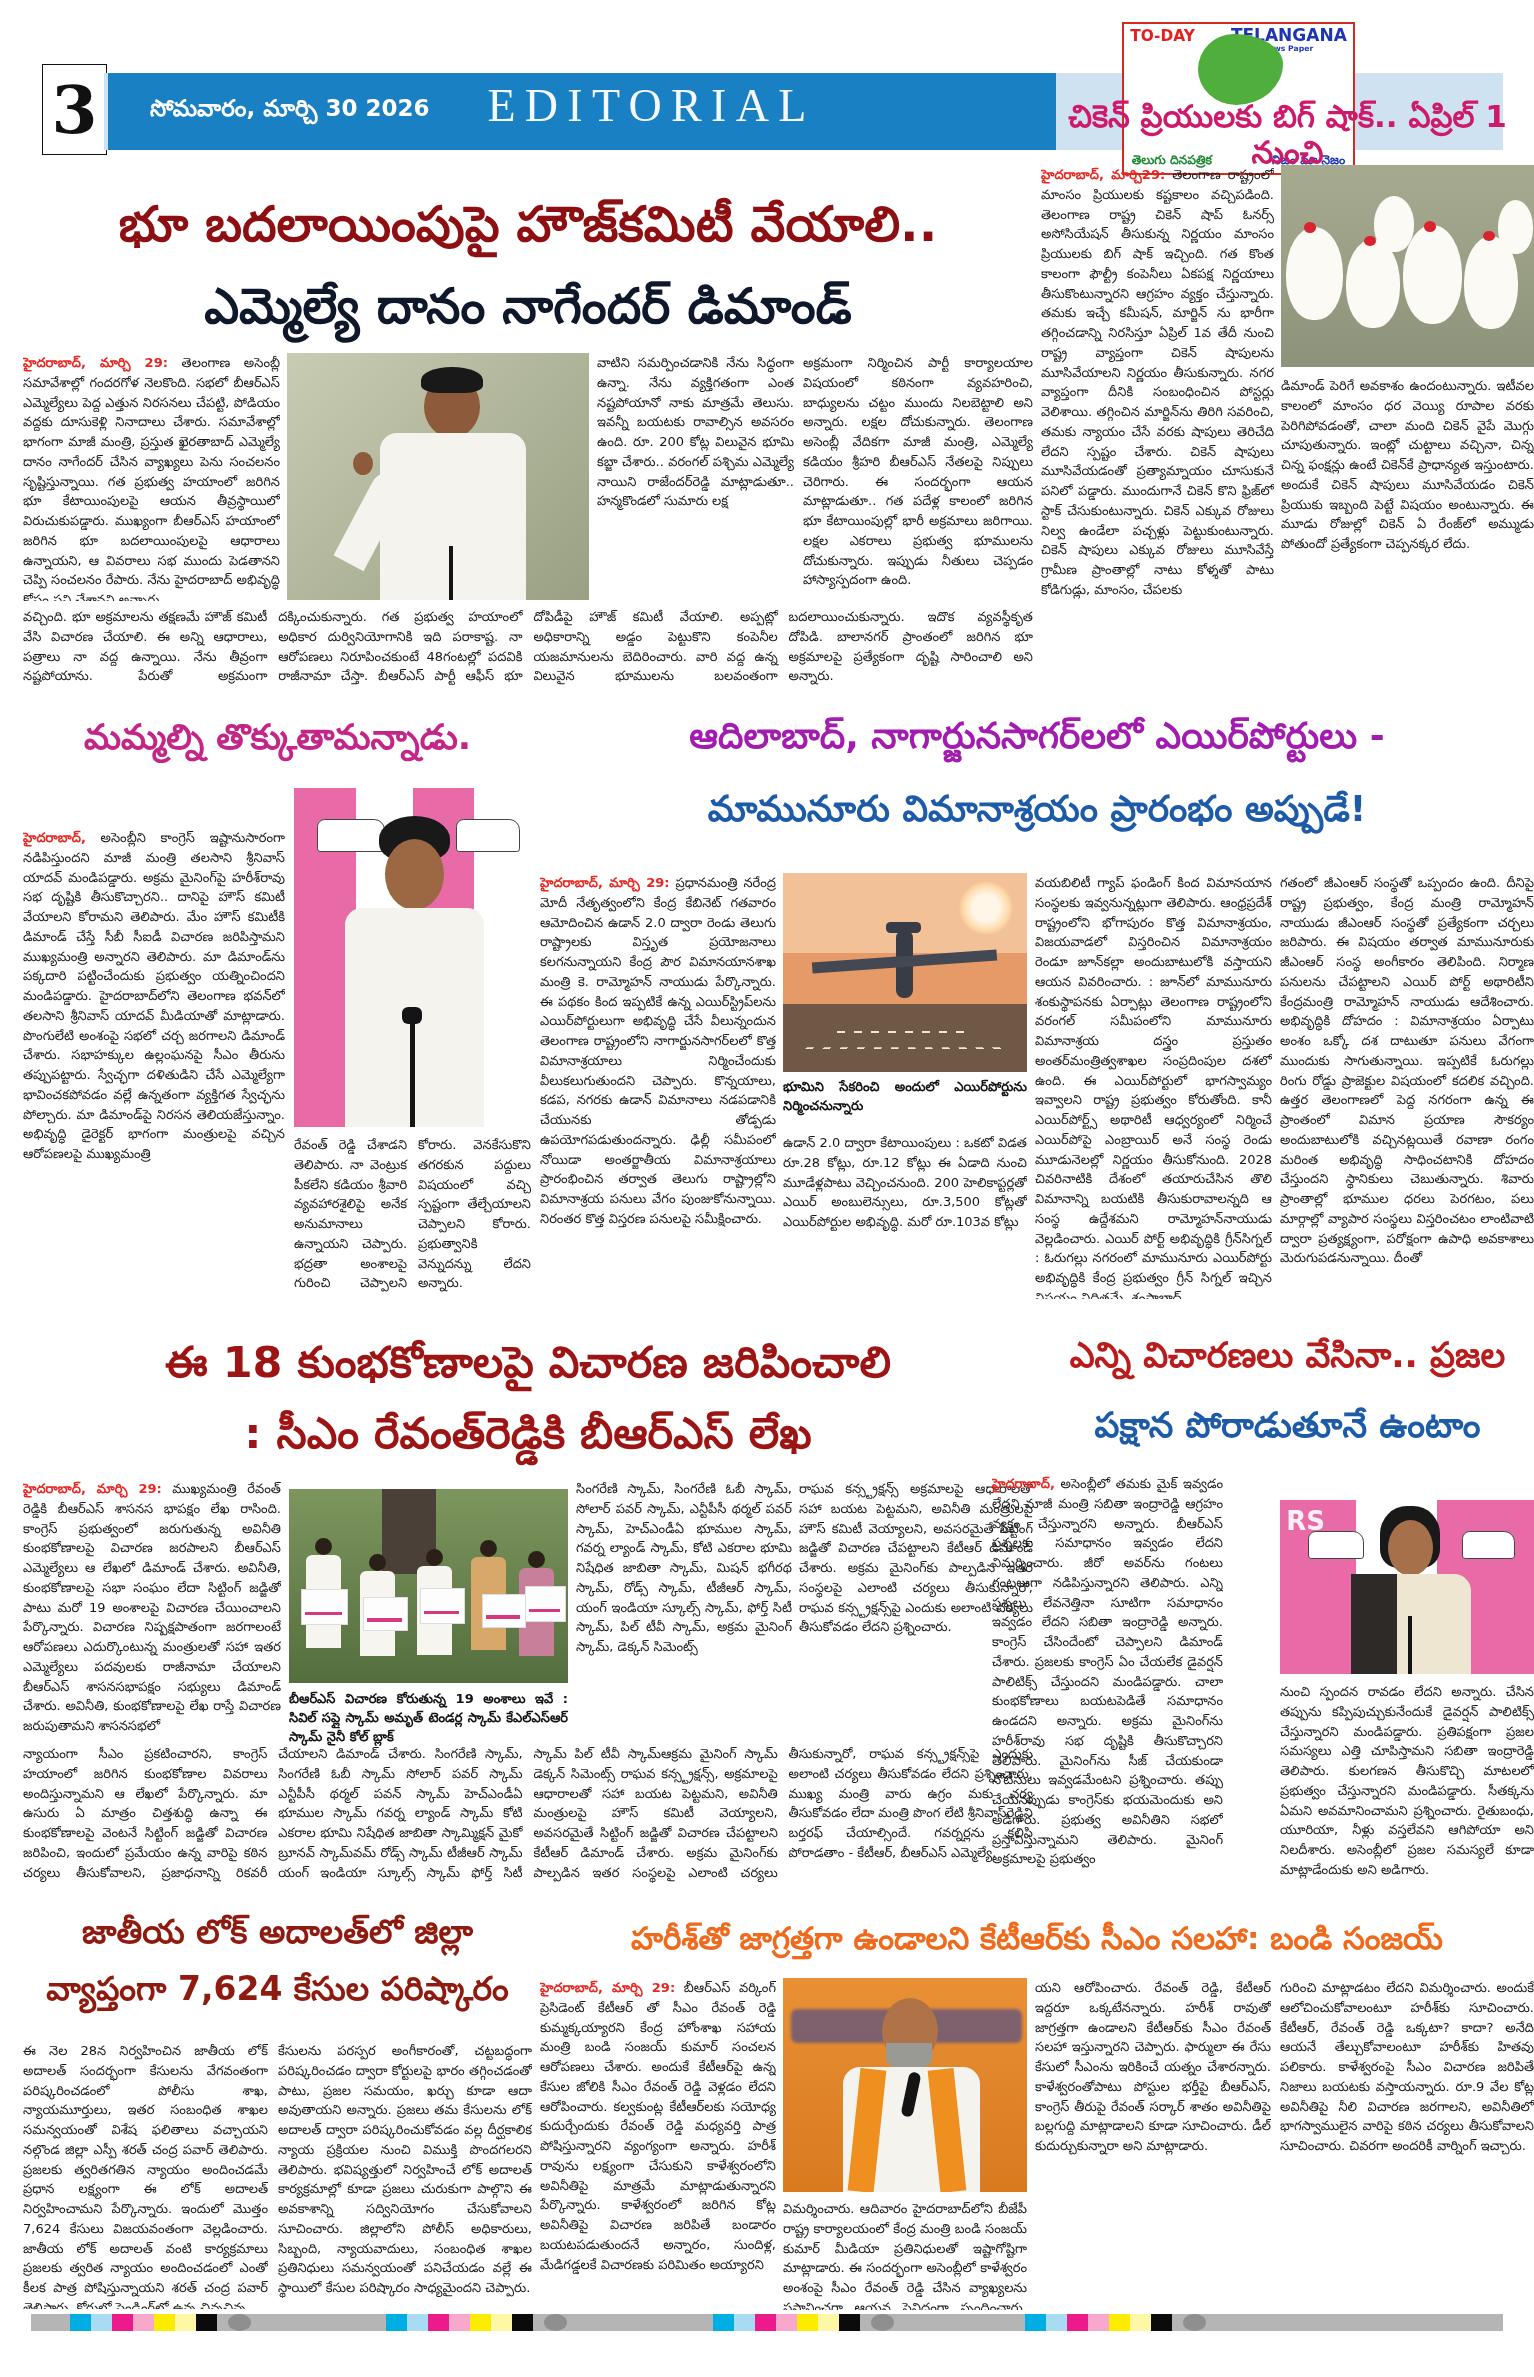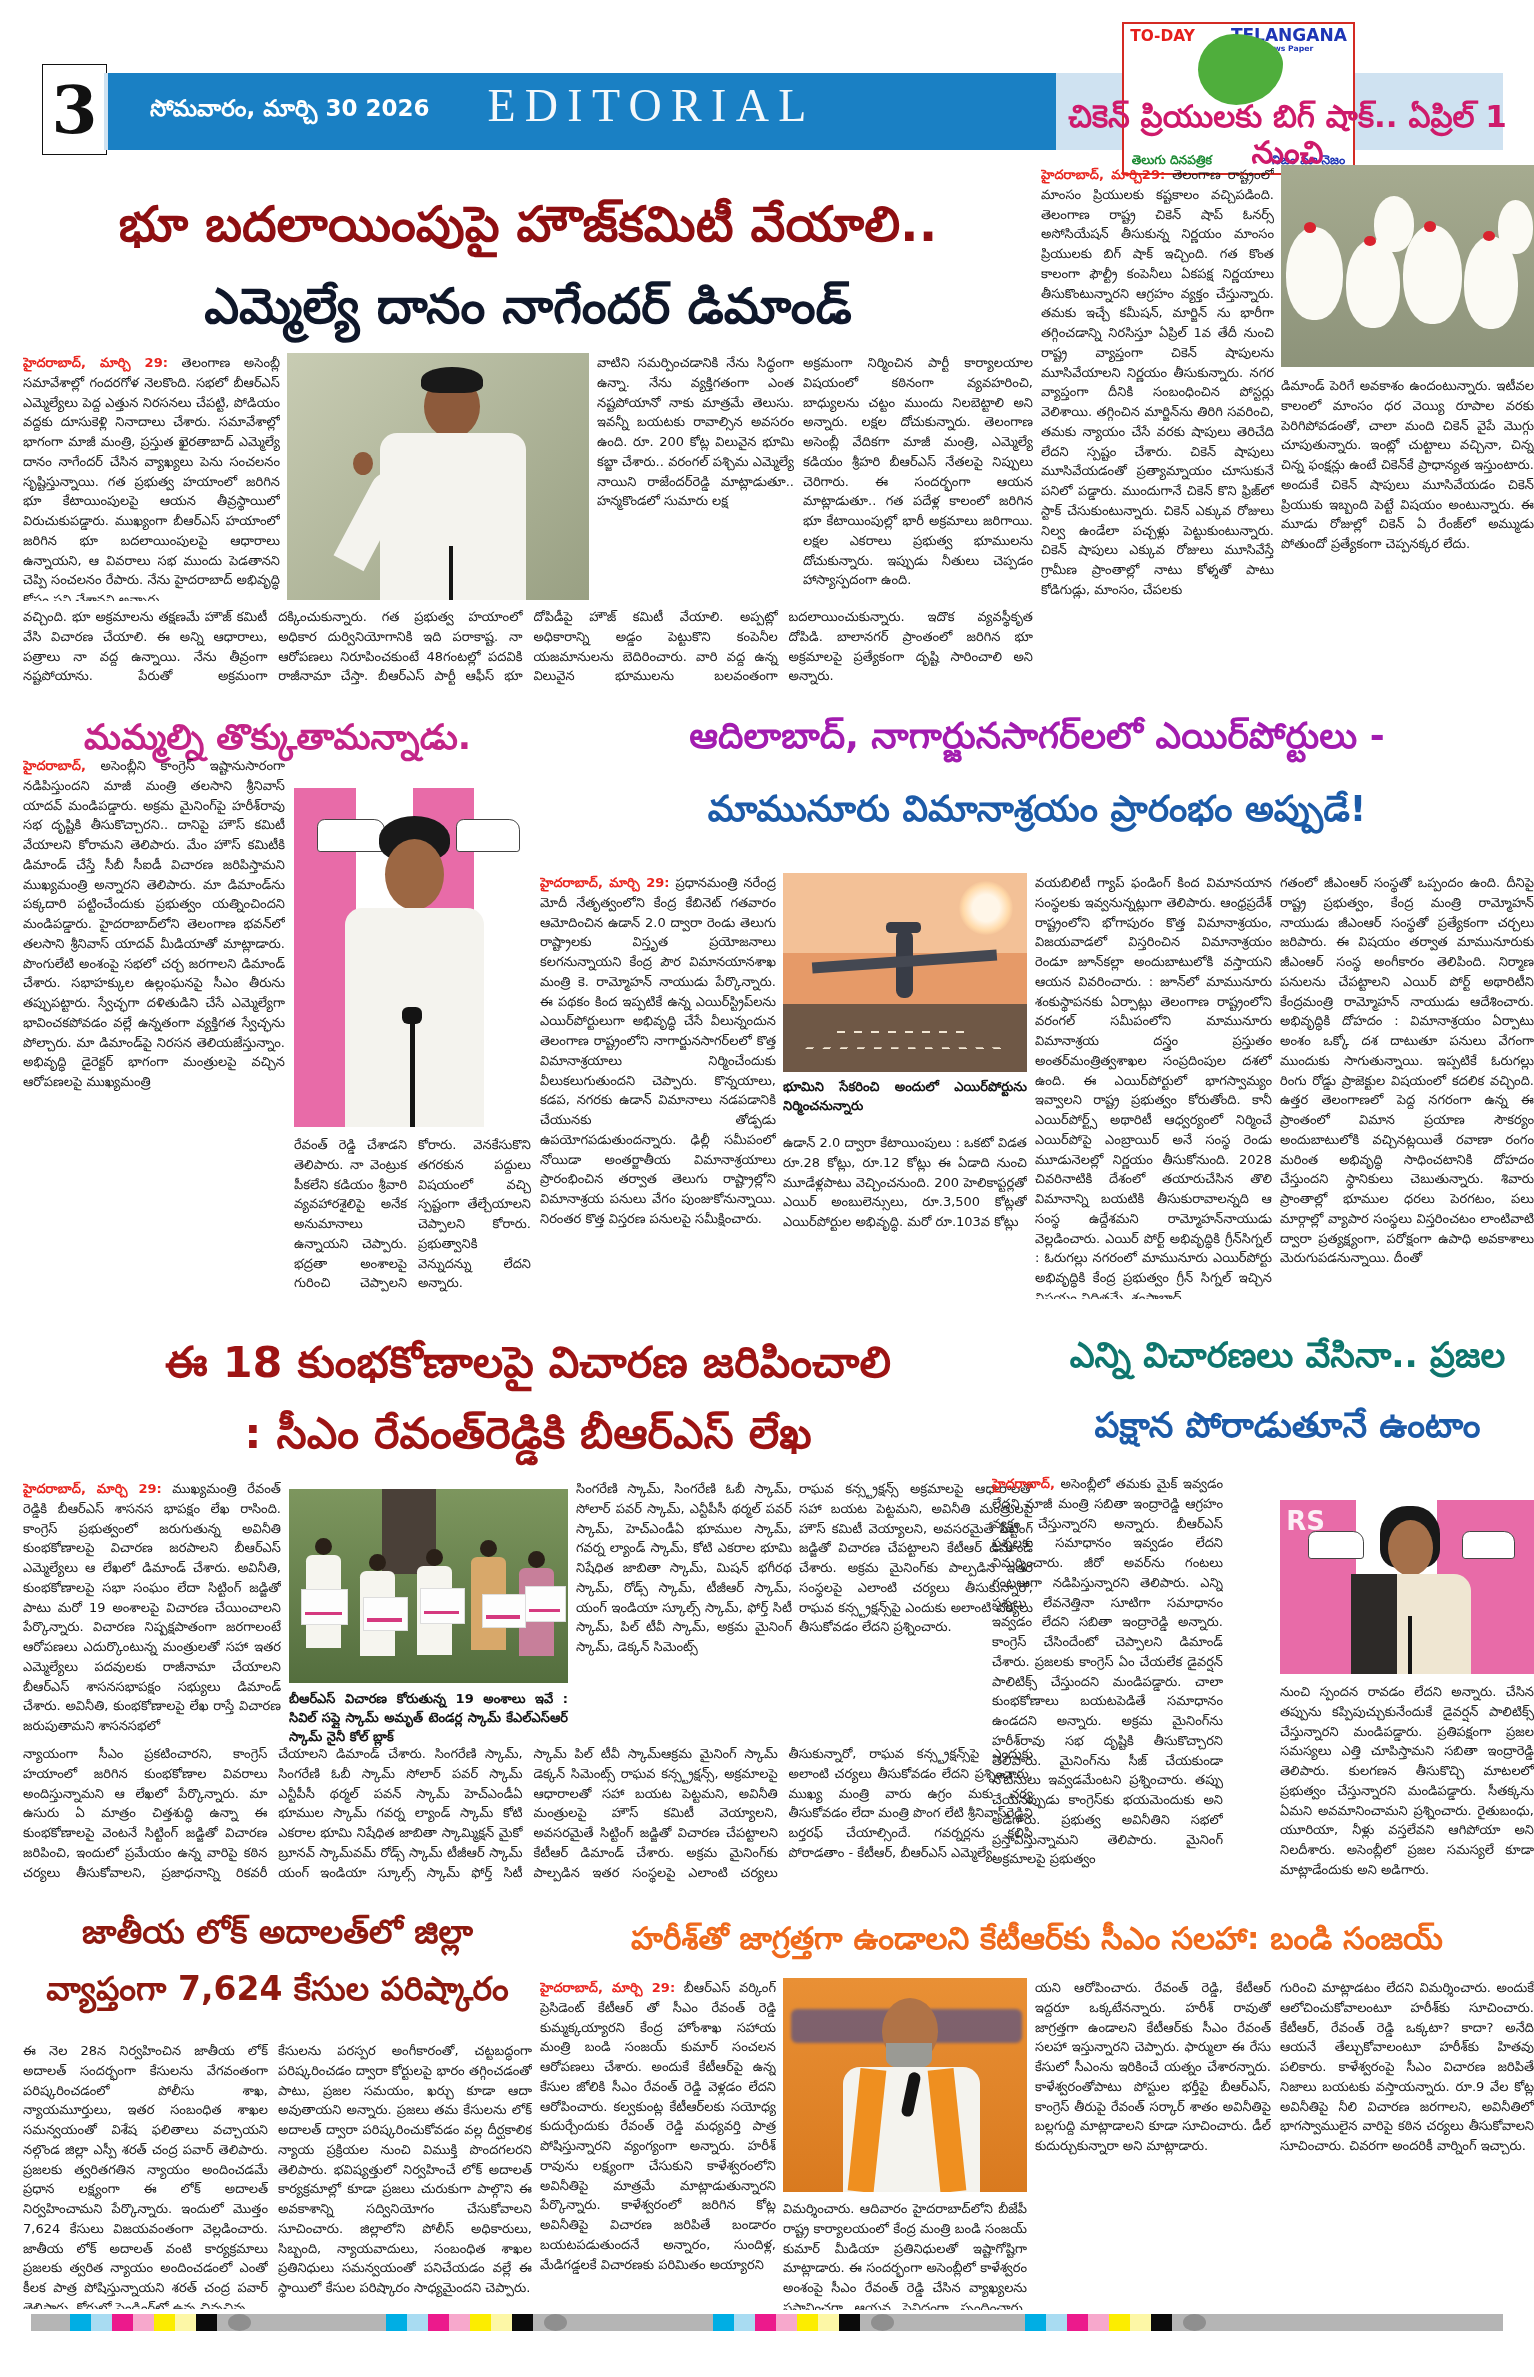--- a/index.html
+++ b/index.html
@@ -114,21 +114,21 @@
     <div class="comb" style="left:23px;top:57px;width:12.3px;height:10.8px;"></div>
     <div class="comb" style="left:83px;top:71px;width:11.6px;height:10px;"></div>
     <div class="comb" style="left:143px;top:56px;width:12.3px;height:10.8px;"></div>
     <div class="comb" style="left:202px;top:66px;width:11.6px;height:10px;"></div>
   </div>
   <div class="col" style="left:1281px;top:376px;width:253px;height:321px;">డిమాండ్ పెరిగే అవకాశం ఉందంటున్నారు. ఇటీవల కాలంలో మాంసం ధర వెయ్యి రూపాల వరకు పెరిగిపోవడంతో, చాలా మంది చికెన్ వైపే మొగ్గు చూపుతున్నారు. ఇంట్లో చుట్టాలు వచ్చినా, చిన్న చిన్న ఫంక్షన్లు ఉంటే చికెన్‌కే ప్రాధాన్యత ఇస్తుంటారు. అందుకే చికెన్ షాపులు మూసివేయడం చికెన్ ప్రియుకు ఇబ్బంది పెట్టే విషయం అంటున్నారు. ఈ మూడు రోజుల్లో చికెన్ ఏ రేంజ్‌లో అమ్ముడు పోతుందో ప్రత్యేకంగా చెప్పనక్కర లేదు.</div>
 </div>
 
 <div>
   <div class="headline" style="left:23px;top:717px;width:509px;font-size:35px;color:#c32588;">మమ్మల్ని తొక్కుతామన్నాడు.</div>
-  <div class="col" style="left:23px;top:756px;width:262px;height:509px;">
+  <div class="col" style="left:23px;top:828px;width:262px;height:509px;">
     <span class="dateline">హైదరాబాద్,</span>
     <span>అసెంబ్లీని కాంగ్రెస్ ఇష్టానుసారంగా నడిపిస్తుందని మాజీ మంత్రి తలసాని శ్రీనివాస్ యాదవ్ మండిపడ్డారు. అక్రమ మైనింగ్‌పై హరీశ్‌రావు సభ దృష్టికి తీసుకొచ్చారని.. దానిపై హౌస్ కమిటీ వేయాలని కోరామని తెలిపారు. మేం హౌస్ కమిటీకి డిమాండ్ చేస్తే సీబీ సీఐడీ విచారణ జరిపిస్తామని ముఖ్యమంత్రి అన్నారని తెలిపారు. మా డిమాండ్‌ను పక్కదారి పట్టించేందుకు ప్రభుత్వం యత్నించిందని మండిపడ్డారు. హైదరాబాద్‌లోని తెలంగాణ భవన్‌లో తలసాని శ్రీనివాస్ యాదవ్ మీడియాతో మాట్లాడారు. పొంగులేటి అంశంపై సభలో చర్చ జరగాలని డిమాండ్ చేశారు. సభాహక్కుల ఉల్లంఘనపై సీఎం తీరును తప్పుపట్టారు. స్వేచ్ఛగా దళితుడిని చేసే ఎమ్మెల్యేగా భావించకపోవడం వల్లే ఉన్నతంగా వ్యక్తిగత స్వేచ్ఛను పోల్చారు. మా డిమాండ్‌పై నిరసన తెలియజేస్తున్నాం. అభివృద్ధి డైరెక్టర్ భాగంగా మంత్రులపై వచ్చిన ఆరోపణలపై ముఖ్యమంత్రి</span>
   </div>
   <div class="photo" style="left:294px;top:788px;width:237px;height:339px;background:linear-gradient(90deg,#e86ba8 0 26%,#ffffff 26% 50%,#e86ba8 50% 76%,#ffffff 76% 100%);">
     <div class="rs-text" style="right:6.2px;bottom:46px;">RS</div>
     <div class="car" style="left:23px;top:31px;width:66px;height:31px;"></div>
     <div class="car" style="left:162px;top:31px;width:62px;height:31px;"></div>
     <div class="hair" style="left:85px;top:28px;width:71px;height:46px;"></div>
     <div class="head" style="left:91px;top:51px;width:59px;height:71px;background:#9c6743;"></div>
     <div class="torso" style="left:51px;top:120px;width:139px;height:219px;"></div>
@@ -195,21 +195,21 @@
         <div class="pstripe" style="left:3.1px;top:21.6px;width:31px;"></div>
       </div>
   </div>
   <div class="caption" style="left:289px;top:1690px;width:279px;height:93px;">బీఆర్ఎస్ విచారణ కోరుతున్న 19 అంశాలు ఇవే : సివిల్ సప్లై స్కామ్ అమృత్ టెండర్ల స్కామ్ కేఎల్ఎస్ఆర్ స్కామ్ నైనీ కోల్ బ్లాక్</div>
   <div class="col" style="left:576px;top:1479px;width:216px;height:259px;">సింగరేణి స్కామ్, సింగరేణి ఓబీ స్కామ్, సోలార్ పవర్ స్కామ్, ఎన్టీపీసీ థర్మల్ పవర్ స్కామ్, హెచ్ఎండీఏ భూముల స్కామ్, గవర్న ల్యాండ్ స్కామ్, కోటి ఎకరాల భూమి నిషేధిత జాబితా స్కామ్, మిషన్ భగీరథ స్కామ్, రోడ్స్ స్కామ్, టీజీఆర్ స్కామ్, యంగ్ ఇండియా స్కూల్స్ స్కామ్, ఫోర్త్ సిటీ స్కామ్, పిల్ టీవీ స్కామ్, అక్రమ మైనింగ్ స్కామ్, డెక్కన్ సిమెంట్స్</div>
   <div class="col" style="left:799px;top:1479px;width:234px;height:259px;">రాఘవ కన్స్ట్రక్షన్స్ అక్రమాలపై ఆధారాలతో సహా బయట పెట్టమని, అవినీతి మంత్రులపై హౌస్ కమిటీ వెయ్యాలని, అవసరమైతే సిట్టింగ్ జడ్జితో విచారణ చేపట్టాలని కేటీఆర్ డిమాండ్ చేశారు. అక్రమ మైనింగ్‌కు పాల్పడిన ఇతర సంస్థలపై ఎలాంటి చర్యలు తీసుకున్నారో, రాఘవ కన్స్ట్రక్షన్స్‌పై ఎందుకు అలాంటి చర్యలు తీసుకోవడం లేదని ప్రశ్నించారు.</div>
   <div class="col" style="left:23px;top:1744px;width:1010px;height:146px;column-count:4;column-gap:10.8px;">న్యాయంగా సీఎం ప్రకటించారని, కాంగ్రెస్ హయాంలో జరిగిన కుంభకోణాల వివరాలు అందిస్తున్నామని ఆ లేఖలో పేర్కొన్నారు. మా ఉసురు ఏ మాత్రం చిత్తశుద్ధి ఉన్నా ఈ కుంభకోణాలపై వెంటనే సిట్టింగ్ జడ్జితో విచారణ జరిపించి, ఇందులో ప్రమేయం ఉన్న వారిపై కఠిన చర్యలు తీసుకోవాలని, ప్రజాధనాన్ని రికవరీ చేయాలని డిమాండ్ చేశారు. సింగరేణి స్కామ్, సింగరేణి ఓబీ స్కామ్ సోలార్ పవర్ స్కామ్ ఎన్టీపీసీ థర్మల్ పవన్ స్కామ్ హెచ్ఎండీఏ భూముల స్కామ్ గవర్న ల్యాండ్ స్కామ్ కోటి ఎకరాల భూమి నిషేధిత జాబితా స్కామ్మిక్షన్ మైకో బ్రూనవ్ స్కామ్‌వమ్ రోడ్స్ స్కామ్ టీజీఆర్ స్కామ్ యంగ్ ఇండియా స్కూల్స్ స్కామ్ ఫోర్త్ సిటీ స్కామ్ పిల్ టీవీ స్కామ్‌ఆక్రమ మైనింగ్ స్కామ్ డెక్కన్ సిమెంట్స్ రాఘవ కన్స్ట్రక్షన్స్, అక్రమాలపై ఆధారాలతో సహా బయట పెట్టమని, అవినీతి మంత్రులపై హౌస్ కమిటీ వెయ్యాలని, అవసరమైతే సిట్టింగ్ జడ్జితో విచారణ చేపట్టాలని కేటీఆర్ డిమాండ్ చేశారు. అక్రమ మైనింగ్‌కు పాల్పడిన ఇతర సంస్థలపై ఎలాంటి చర్యలు తీసుకున్నారో, రాఘవ కన్స్ట్రక్షన్స్‌పై ఎందుకు అలాంటి చర్యలు తీసుకోవడం లేదని ప్రశ్నించారు. ముఖ్య మంత్రి వారు ఉగ్రం మకు చర్య తీసుకోవడం లేదా మంత్రి పొంగ లేటి శ్రీనివాస్‌రెడ్డిని బర్తరఫ్ చేయాల్సిందే. గవర్నర్లను కలిసి పోరాడతాం - కేటీఆర్, బీఆర్ఎస్ ఎమ్మెల్యే.</div>
 </div>
 
 <div>
-  <div class="headline" style="left:1041px;top:1335px;width:493px;font-size:35px;color:#0f766e;">ఎన్ని విచారణలు వేసినా.. ప్రజల</div>
+  <div class="headline" style="left:1041px;top:1335px;width:493px;font-size:35px;color:#b91c1c;">ఎన్ని విచారణలు వేసినా.. ప్రజల</div>
   <div class="headline" style="left:1041px;top:1405px;width:493px;font-size:35px;color:#1d5ba8;">పక్షాన పోరాడుతూనే ఉంటాం</div>
   <div class="col" style="left:992px;top:1474px;width:231px;height:416px;">
     <span class="dateline">హైదరాబాద్,</span>
     <span>అసెంబ్లీలో తమకు మైక్ ఇవ్వడం లేదని మాజీ మంత్రి సబితా ఇంద్రారెడ్డి ఆగ్రహం వ్యక్తం చేస్తున్నారని అన్నారు. బీఆర్ఎస్ ప్రశ్నలకు సమాధానం ఇవ్వడం లేదని విమర్శించారు. జీరో అవర్‌ను గంటలు గంటలుగా నడిపిస్తున్నారని తెలిపారు. ఎన్ని ప్రశ్నలు లేవనెత్తినా సూటిగా సమాధానం ఇవ్వడం లేదని సబితా ఇంద్రారెడ్డి అన్నారు. కాంగ్రెస్ చేసిందేంటో చెప్పాలని డిమాండ్ చేశారు. ప్రజలకు కాంగ్రెస్ ఏం చేయలేక డైవర్షన్ పాలిటిక్స్ చేస్తుందని మండిపడ్డారు. చాలా కుంభకోణాలు బయటపెడితే సమాధానం ఉండదని అన్నారు. అక్రమ మైనింగ్‌ను హరీశ్‌రావు సభ దృష్టికి తీసుకొచ్చారని తెలిపారు. మైనింగ్‌ను సీజ్ చేయకుండా నోటీసులు ఇవ్వడమేంటని ప్రశ్నించారు. తప్పు చేయనప్పుడు కాంగ్రెస్‌కు భయమెందుకు అని అడిగారు. ప్రభుత్వ అవినీతిని సభలో ప్రస్తావిస్తున్నామని తెలిపారు. మైనింగ్ అక్రమాలపై ప్రభుత్వం</span>
   </div>
   <div class="photo" style="left:1280px;top:1500px;width:254px;height:174px;background:linear-gradient(90deg,#e86ba8 0 30%,#ffffff 30% 62%,#e86ba8 62% 100%);">
     <div class="rs-text" style="left:6.2px;top:6.2px;font-size:26px;">RS</div>
     <div class="car" style="left:28px;top:31px;width:54px;height:26px;"></div>
     <div class="car" style="left:182px;top:31px;width:51px;height:26px;"></div>
     <div class="hair" style="left:100px;top:6.2px;width:60px;height:62px;border-radius:45% 45% 30% 30%;"></div>

